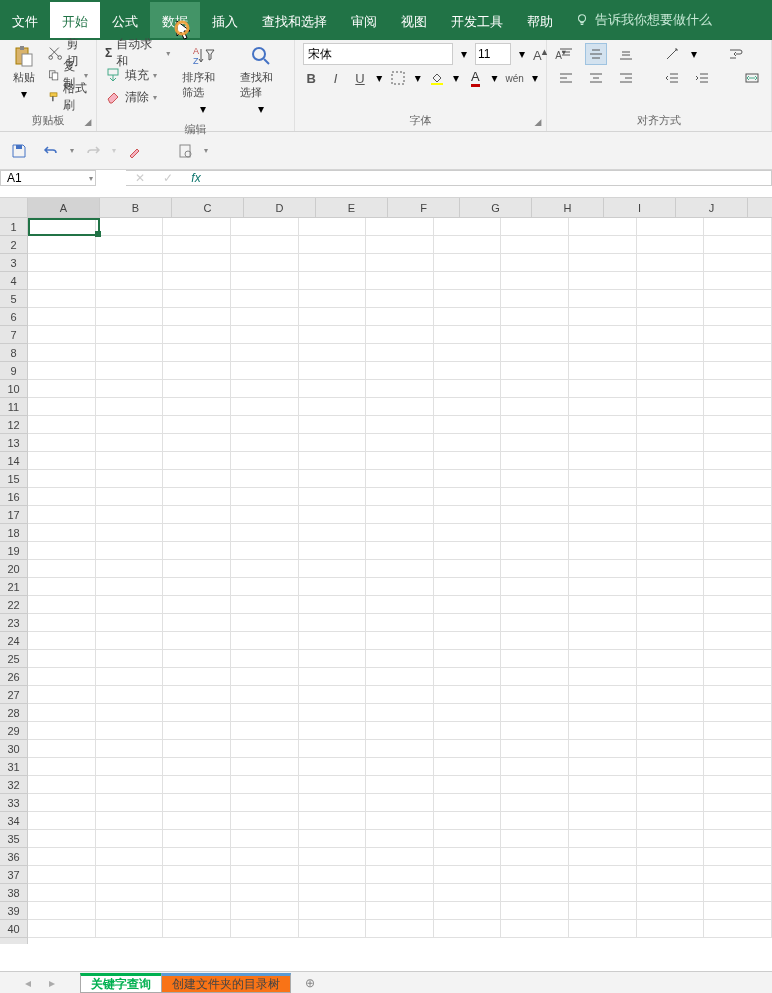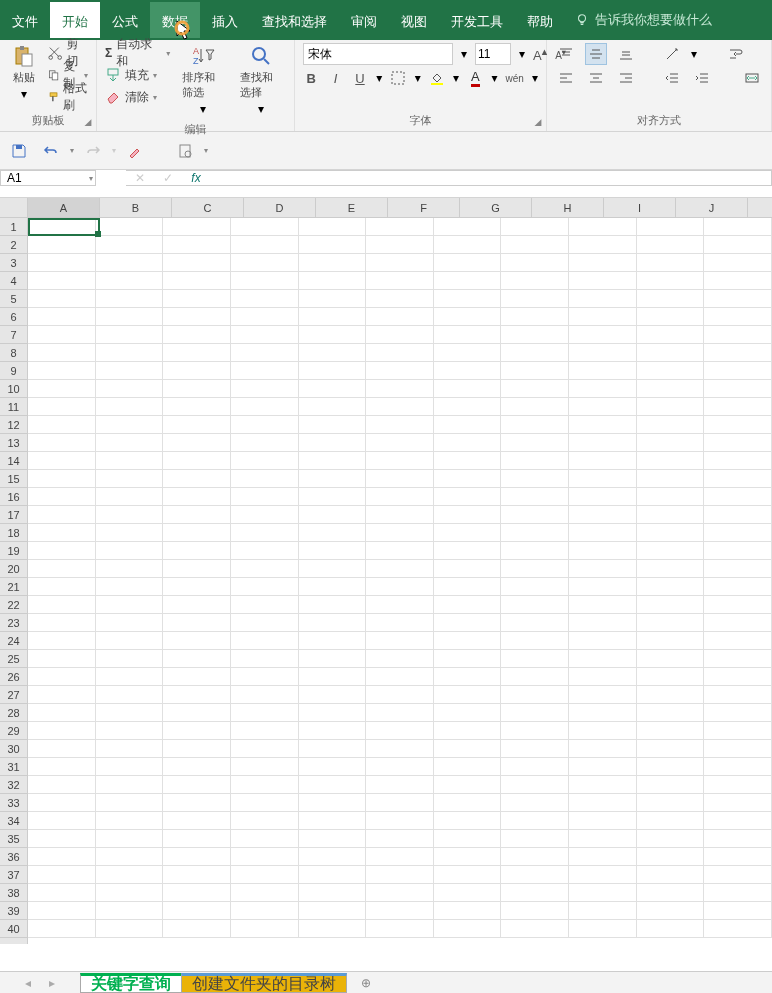--- a/index.html
+++ b/index.html
@@ -58,23 +58,23 @@
 .colhdr.sel { background:#d3d3d3; }
 .cells { position:relative; }
 .cellrow { display:flex; height:18px; }
 .cell { width:72px; height:18px; border-right:1px solid #e0e0e0; border-bottom:1px solid #e0e0e0; }
 .sel-cell { position:absolute; top:0; left:0; width:72px; height:18px; border:2px solid #217346; pointer-events:none; }
 .sel-handle { position:absolute; bottom:-3px; right:-3px; width:6px; height:6px; background:#217346; }
 
 
 .sheetbar { position:absolute; bottom:0; left:0; right:0; height:22px; background:#f3f3f3; border-top:1px solid #ccc; display:flex; align-items:center; }
 .sheet-nav { width:80px; display:flex; justify-content:center; gap:18px; color:#aaa; }
-.sheet-tab { height:20px; padding:0 10px; border:1px solid #aaa; border-top:3px solid transparent; font-size:16px; line-height:16px; background:#fff; cursor:pointer; margin-right:-1px; }
+.sheet-tab { height:20px; padding:0 10px; border:1px solid #aaa; border-top:3px solid transparent; font-size:12px; line-height:16px; background:#fff; cursor:pointer; margin-right:-1px; }
 .sheet-tab.t1 { border-top-color:#00b050; background:#fff; color:#00b050; font-weight:bold; }
-.sheet-tab.t2 { border-top-color:#5b9bd5; color:#444; background:#eab308; }
+.sheet-tab.t2 { border-top-color:#5b9bd5; color:#444; background:#f97316; }
 .sheet-tab.t3 { border-top-color:#7030a0; color:#fff; background:#7030a0; }
 .new-sheet { width:24px; text-align:center; color:#888; cursor:pointer; margin-left:8px; }
 </style>
 </head>
 <body>
 
 <div class="tabs">
   <div class="tab">文件</div>
   <div class="tab active">开始</div>
   <div class="tab">公式</div>

